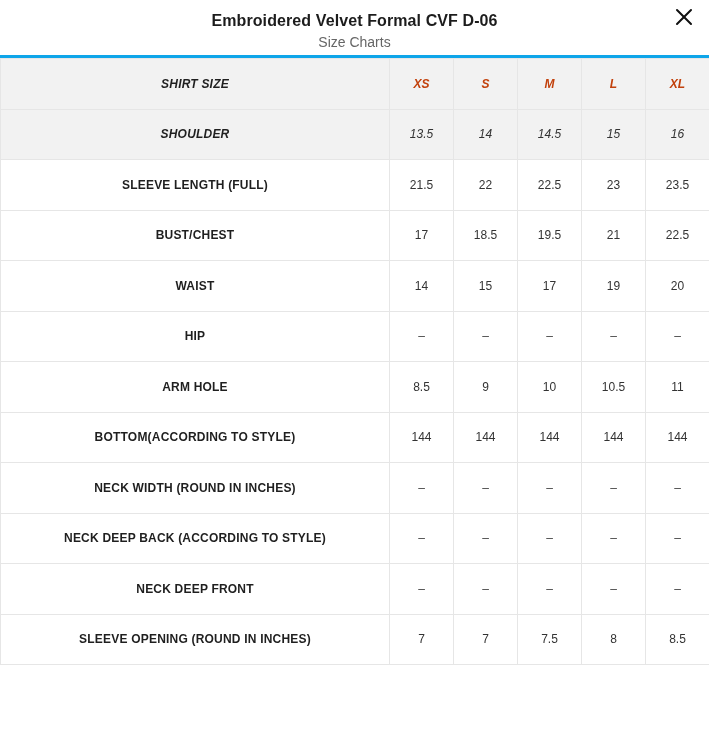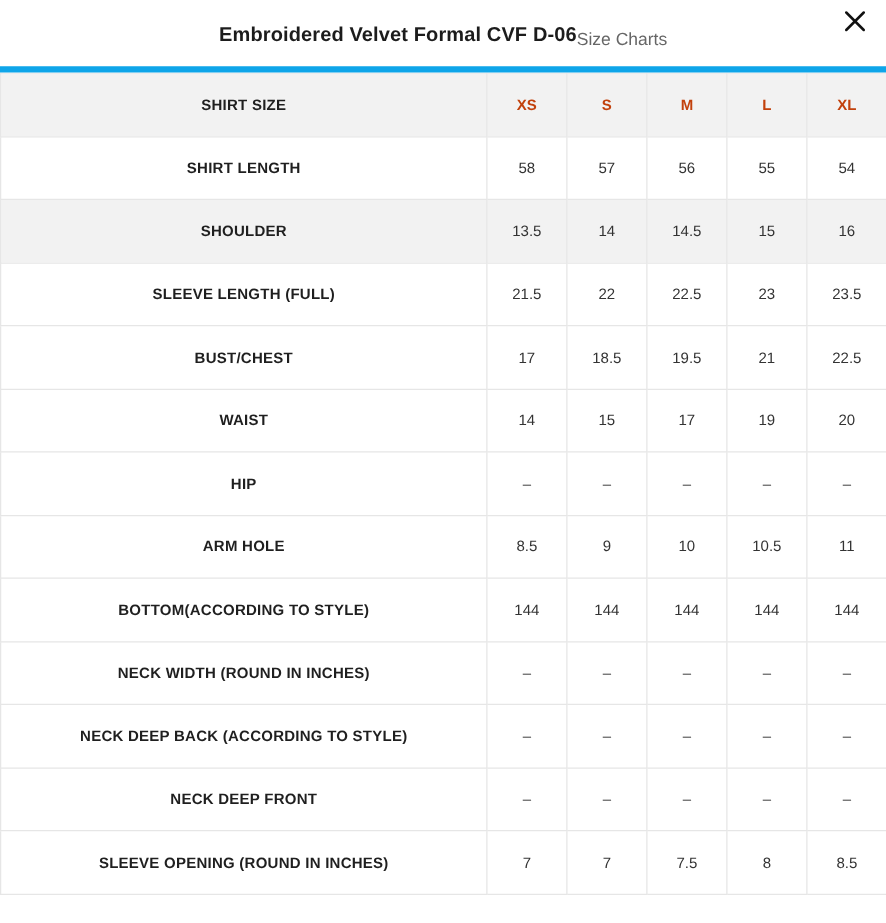--- a/index.html
+++ b/index.html
@@ -15,22 +15,23 @@
   }
   #modal {
     position: relative;
     width: 709px;
     height: 738px;
     background: #ffffff;
   }
   #header {
     position: relative;
     height: 58px;
-    border-bottom: 5px solid #0ea5e9;
+    border-bottom: 3px solid #0ea5e9;
     display: flex;
+    flex-direction: column;
     align-items: center;
     justify-content: center;
     padding-top: 4px;
   }
   #title {
     font-size: 16px;
     font-weight: bold;
     color: #1c1c1c;
     letter-spacing: 0.1px;
     line-height: 20px;
@@ -76,21 +77,21 @@
   }
   td.label, th.label {
     font-weight: bold;
     font-size: 12px;
     color: #1f1f1f;
     letter-spacing: 0.2px;
     padding: 0 6px;
   }
   col.c-label { width: 389px; }
   col.c-size  { width: 64px; }
-  tr.shade td, tr.shade th { background: #f2f2f2; }
+  tr.shade td, tr.shade th { background: #f2f2f2; font-style: italic; }
   tr.plain td, tr.plain th { background: #ffffff; }
   th.sz {
     font-weight: bold;
     font-size: 12px;
     color: #c2410c;
   }
   .dash { color: #444444; }
 </style>
 </head>
 <body>
@@ -122,28 +123,20 @@
         <tr class="shade">
           <th class="label">SHIRT SIZE</th>
           <th class="sz">XS</th>
           <th class="sz">S</th>
           <th class="sz">M</th>
           <th class="sz">L</th>
           <th class="sz">XL</th>
         </tr>
       </thead>
       <tbody>
-        <tr class="plain">
-          <td class="label">SHIRT LENGTH</td>
-          <td>58</td>
-          <td>57</td>
-          <td>56</td>
-          <td>55</td>
-          <td>54</td>
-        </tr>
         <tr class="shade">
           <td class="label">SHOULDER</td>
           <td>13.5</td>
           <td>14</td>
           <td>14.5</td>
           <td>15</td>
           <td>16</td>
         </tr>
         <tr class="plain">
           <td class="label">SLEEVE LENGTH (FULL)</td>

